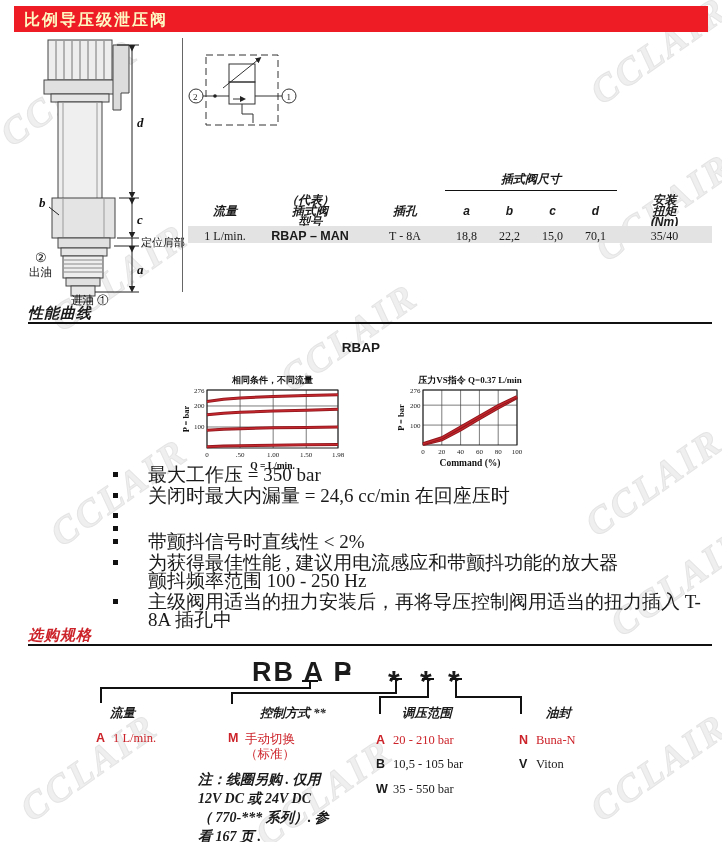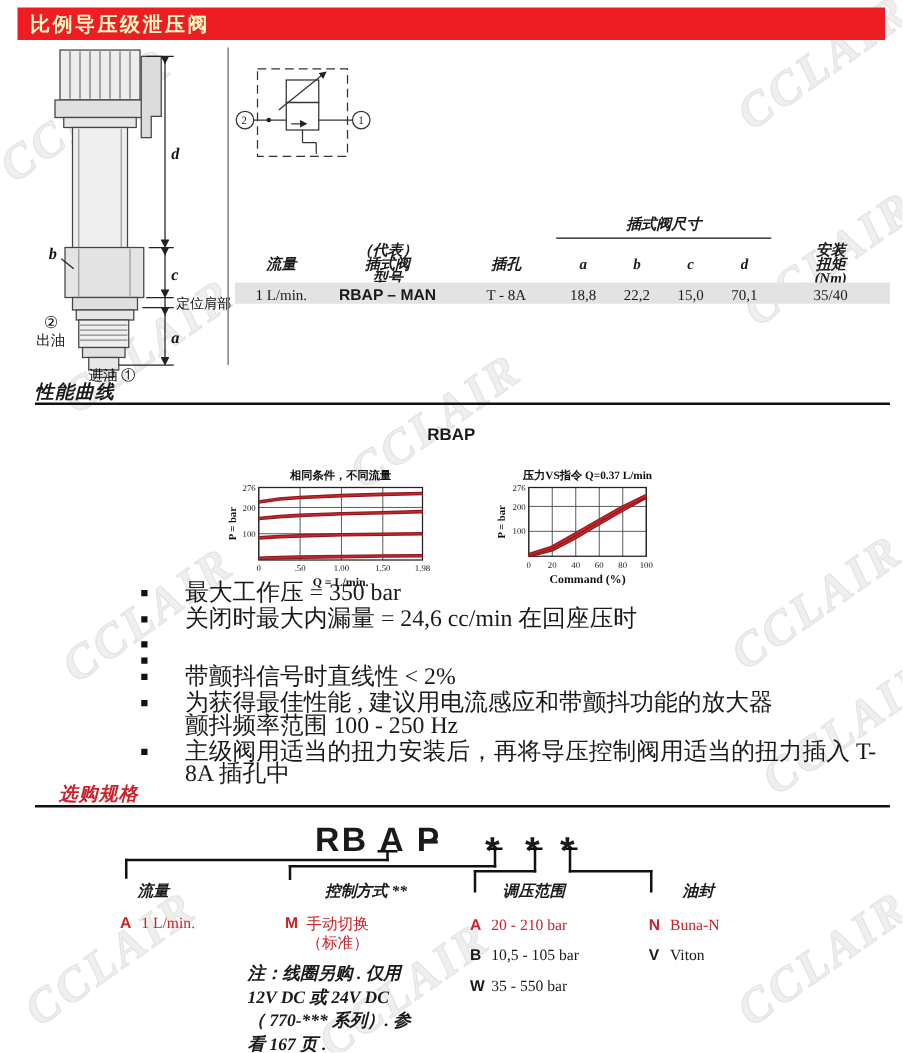--- a/index.html
+++ b/index.html
@@ -14,25 +14,25 @@
     font-size:38px; letter-spacing:3px; color:#efefef; -webkit-text-stroke:1px #e4e4e4;
     transform:rotate(-35deg); pointer-events:none; user-select:none; z-index:0;
   }
   .layer { position:absolute; inset:0; z-index:1; }
   
   #title-bar { left:14px; top:6px; width:694px; height:26px; background:#ee1c25; }
   #title-bar span { display:block; padding:4px 0 0 10px; color:#fef9c3; font-weight:bold; font-size:16px; letter-spacing:2px; }
   
   .rule { position:absolute; background:#111; height:2px; }
   .sec-head { position:absolute; font-family:"Liberation Serif",serif; font-weight:bold; font-style:italic; font-size:15px; letter-spacing:1px; }
-  .sec-head.red { color:#cc2229;margin-left:19px; }
+  .sec-head.red { color:#cc2229; }
   
   #spec-table { left:195px; top:162px; width:517px; height:84px; font-size:12px; }
   .tcell { position:absolute; text-align:center; white-space:pre-line; line-height:11px; }
-  .thead { font-family:Liberation Serif, serif; font-weight:bold; font-style:italic; }
+  .thead { font-family:Liberation Sans, sans-serif; font-weight:bold; font-style:italic; }
   .tgray { position:absolute; left:-7px; top:64px; width:524px; height:17px; background:#e3e3e3; }
   .tval  { position:absolute; top:67px; text-align:center; font-family:"Liberation Serif",serif; font-size:12px; }
   
   #bullets { left:105px; top:466px; width:605px; }
   .bullet-row { display:flex; margin-bottom:2px; }
   .bullet-sq { width:5px; height:5px; background:#111; margin:6px 30px 0 8px; flex:none; }
   .bullet-tx { font-family:Liberation Serif, serif; font-size:19px; line-height:18.5px; white-space:pre-line; }
   
   .big-code { position:absolute; font-weight:bold; font-size:27px; letter-spacing:2px; }
   .star { display:inline-block; transform:translateY(7px); font-size:30px; }

